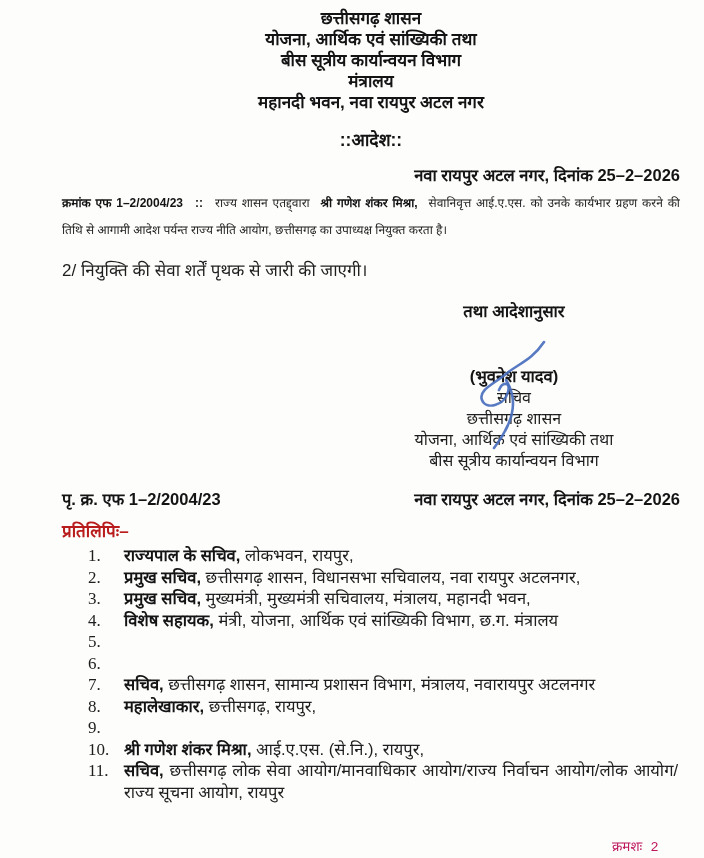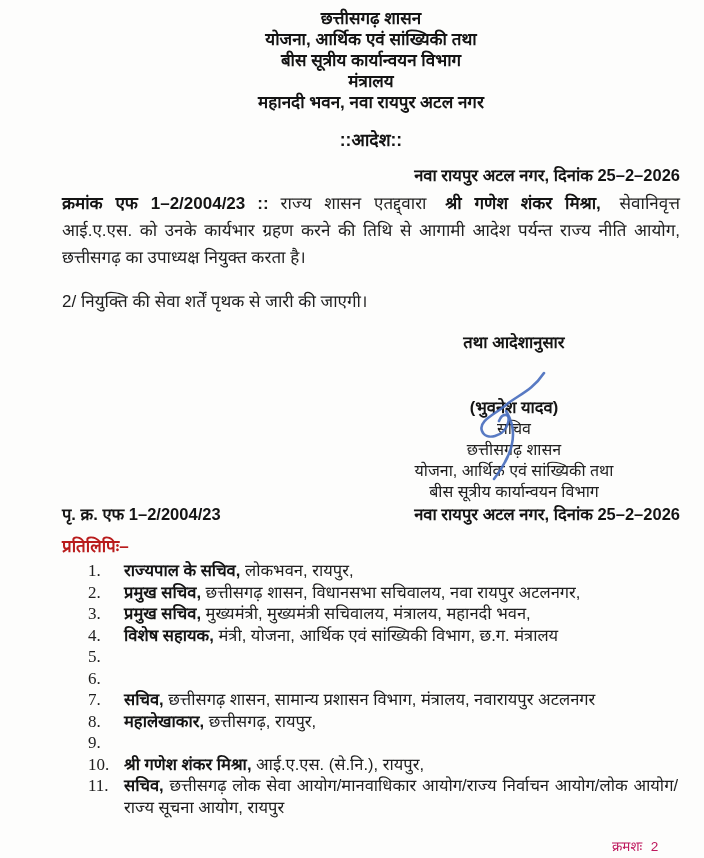--- a/index.html
+++ b/index.html
@@ -21,21 +21,21 @@
 
   
   .letterhead { text-align: center; font-weight: 700; font-size: 17px; line-height: 21px; color: #141414; }
 
   .order-heading { text-align: center; font-weight: 700; font-size: 17.5px; margin-top: 14px; color: #141414; }
 
   .dateline { text-align: right; font-weight: 700; font-size: 16.5px; margin-top: 12px; color: #141414; }
 
   .order-para {
     margin-top: 4px;
-    font-size: 17px; line-height: 27px;
+    font-size: 12px; line-height: 27px;
     text-align: justify;
   }
   .order-para .sep { margin: 0 12px; font-weight: 700; }
   .order-para .gap { margin-right: 6px; }
 
   .clause { font-size: 17px; line-height: 27px; margin-top: 13px; }
 
   
   .sig-block {
     position: relative;
@@ -49,21 +49,21 @@
   .sig-block .sig-name { font-weight: 700; font-size: 16.5px; margin-top: 44px; color: #141414; }
   .sig-scribble {
     position: absolute;
     left: 118px; top: 38px;
     pointer-events: none;
   }
 
   
   .ref-row {
     display: flex; justify-content: space-between; align-items: baseline;
-    margin-top: 0;
+    margin-top: 16px;
     font-weight: 700; font-size: 16.5px; color: #141414;
   }
 
   .copy-heading { font-weight: 700; font-size: 17px; margin-top: 9px; color: #b91c1c; }
 
   
   .copies { list-style: none; margin: 3px 0 0 0; padding: 0; }
   .copy-item { display: flex; font-size: 16.5px; line-height: 21.5px; }
   .copy-item .num {
     flex: 0 0 36px;

